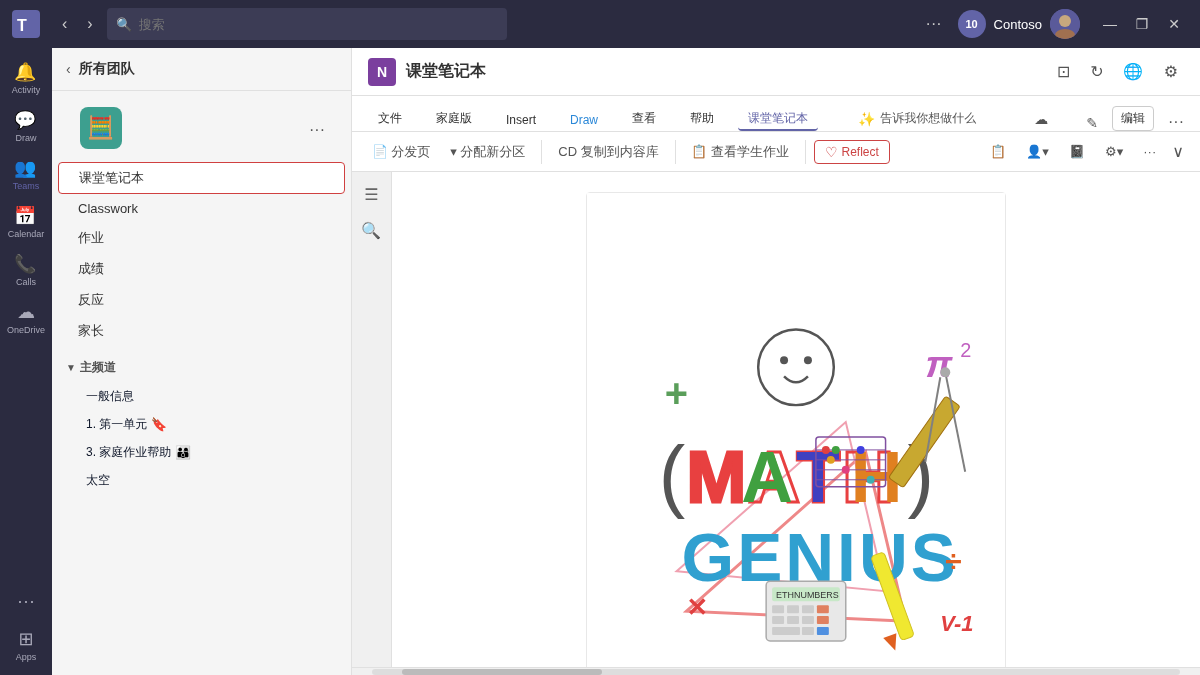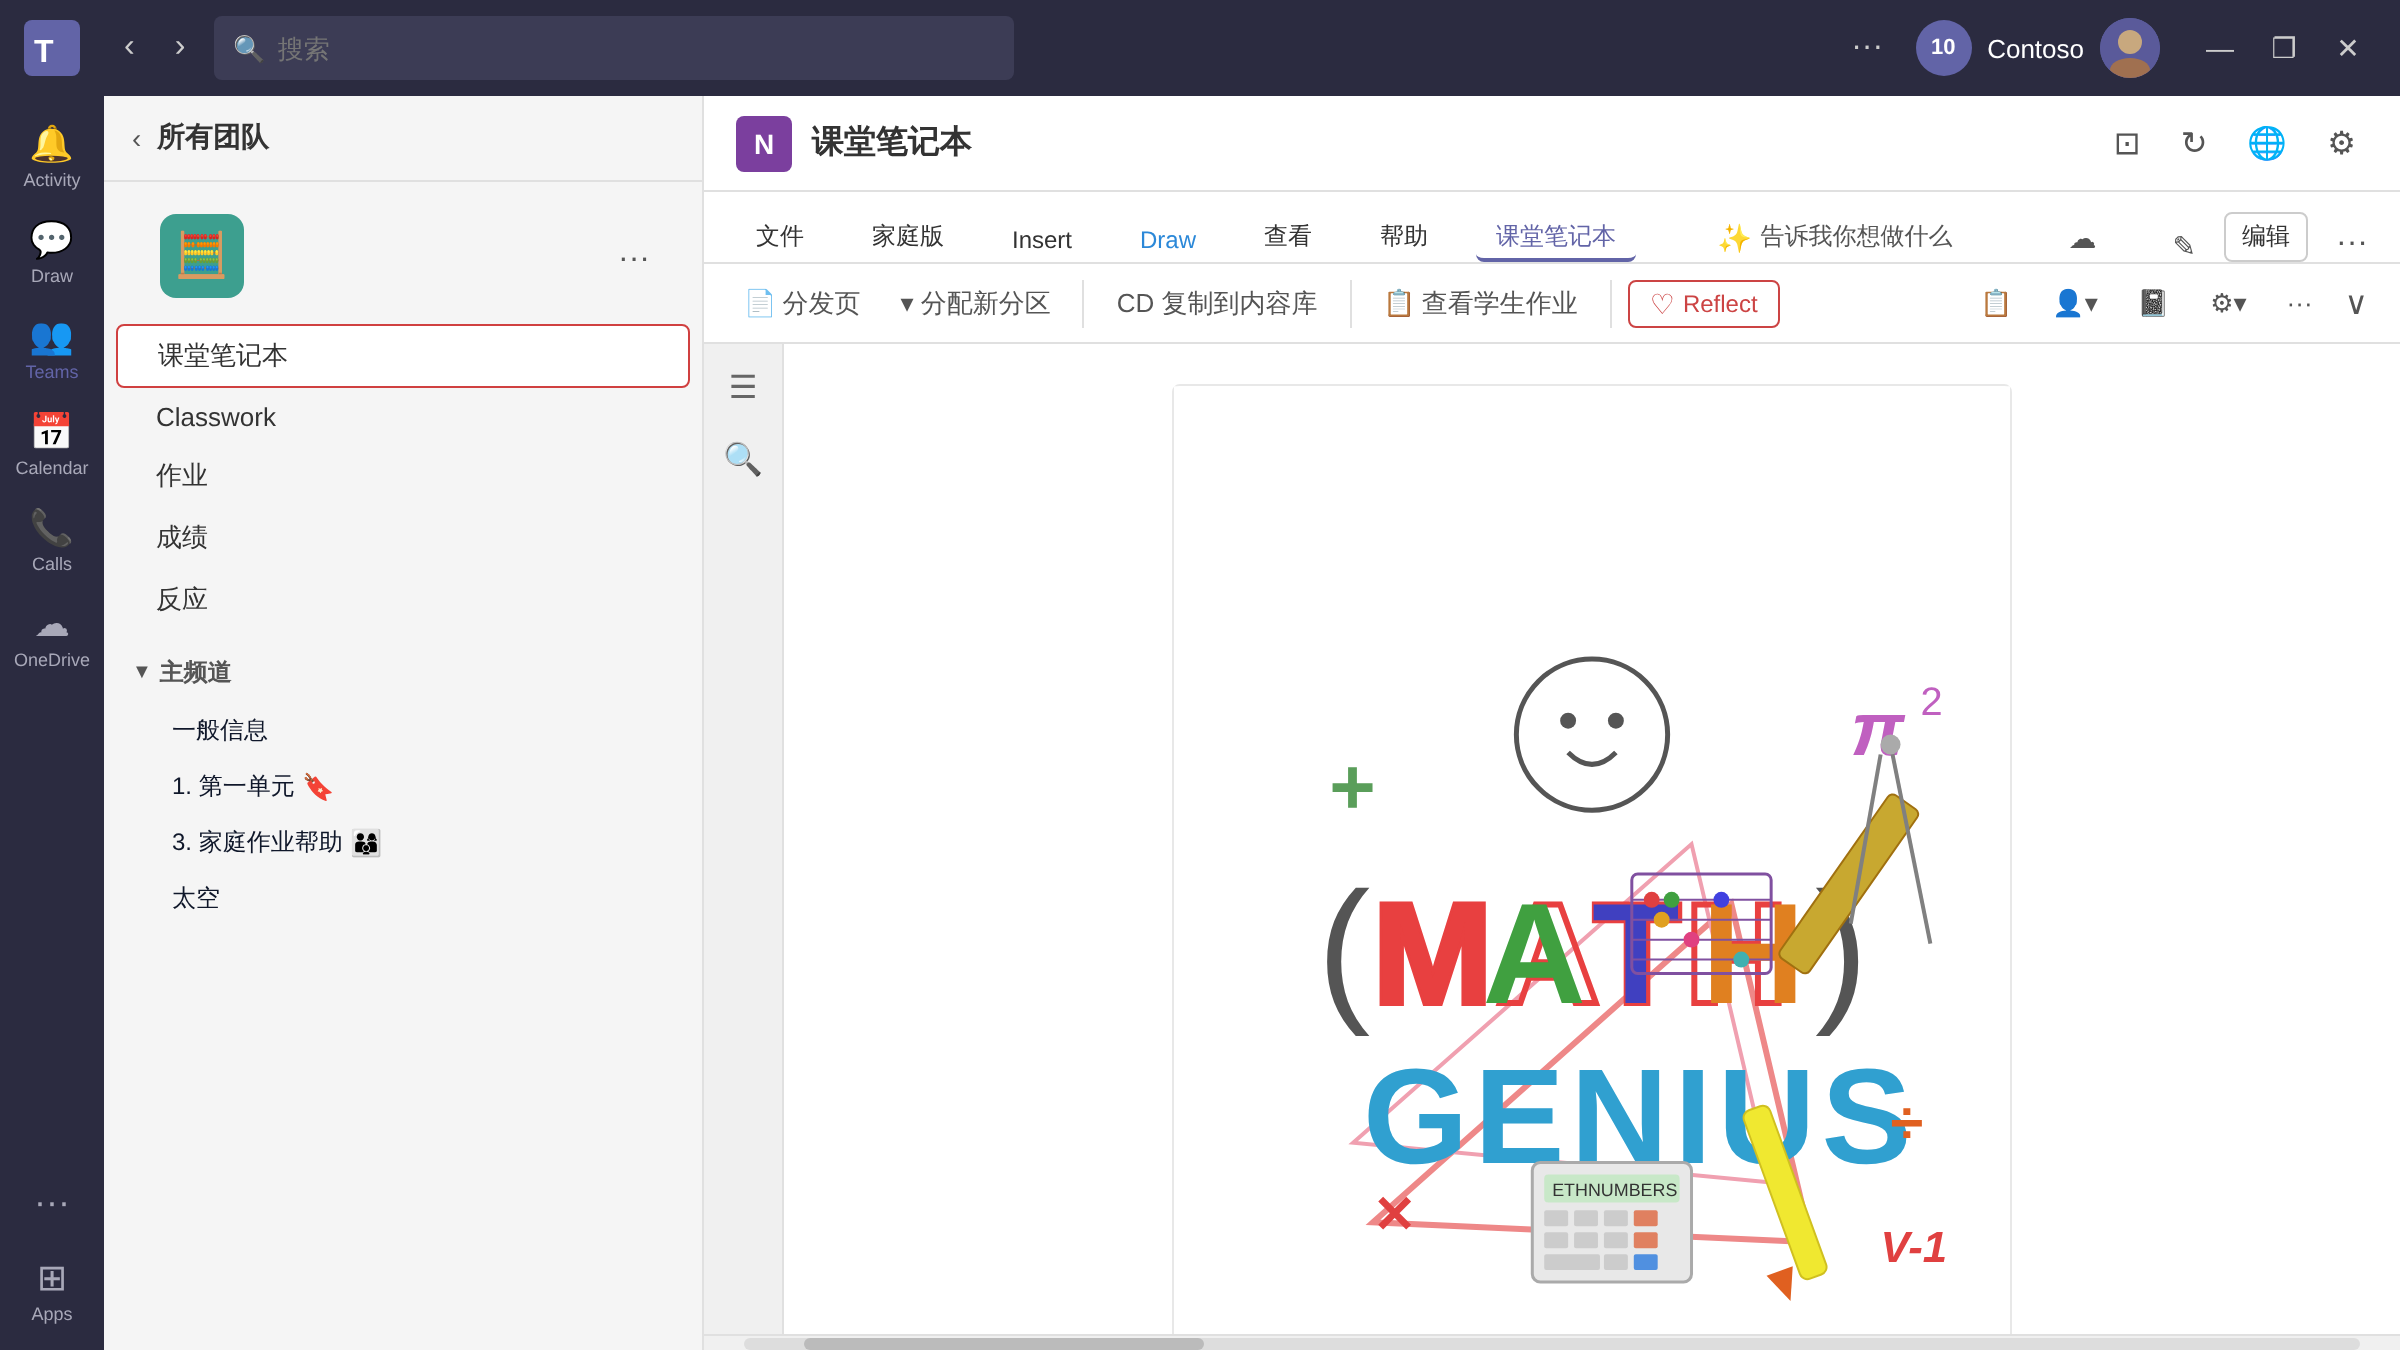--- a/index.html
+++ b/index.html
@@ -244,20 +244,21 @@
       </div>
       <button class="team-more-btn" style="margin-left: auto; margin-right: 8px; margin-top: 12px;">···</button>
     </div>
 
     <div class="channel-list">
       <div class="channel-item active">课堂笔记本</div>
       <div class="channel-item">Classwork</div>
       <div class="channel-item">作业</div>
       <div class="channel-item">成绩</div>
       <div class="channel-item">反应</div>
+      <div class="channel-item">家长</div>
     </div>
 
     <div class="section-header">
       <span class="chevron">▼</span>
       <span>主频道</span>
     </div>
 
     <div class="channel-list">
       <div class="sub-channel">
         <span>一般信息</span>

